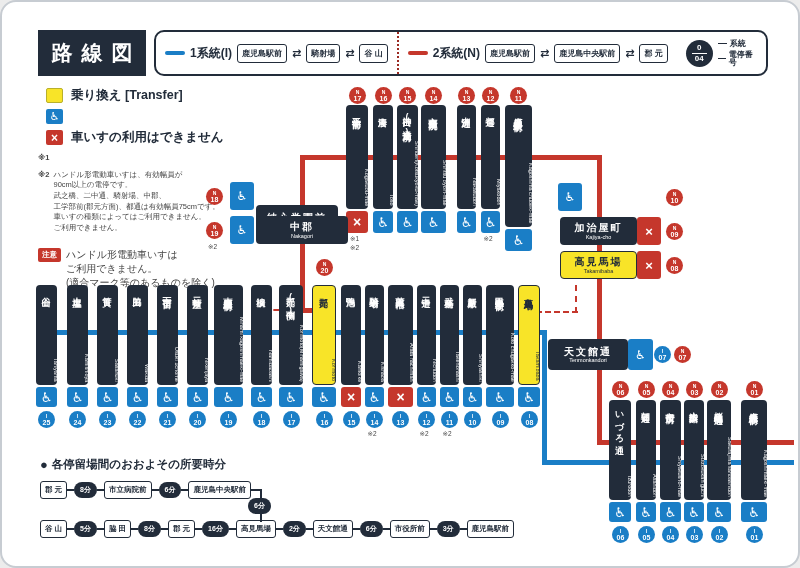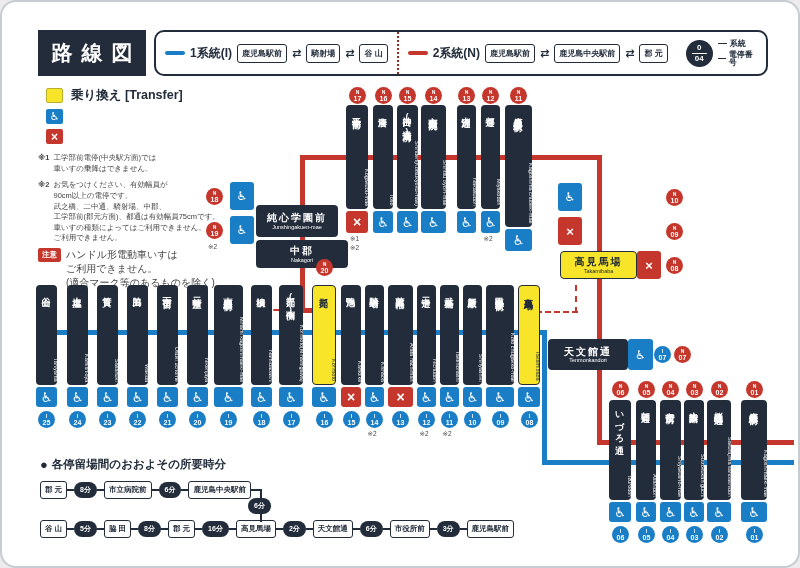--- a/index.html
+++ b/index.html
@@ -149,34 +149,31 @@
   <div id="legend">
       <div class="leg-row">
         <div class="leg-icon transfer"></div>
         <span class="leg-label">乗り換え [Transfer]</span>
       </div>
       <div class="leg-row">
         <div class="leg-icon wheelchair">♿</div>
       </div>
       <div class="leg-row">
         <div class="leg-icon no">×</div>
+        <span class="leg-label">車いすの利用はできません</span>
       </div>
     </div>
   <div id="notes">
       <div class="note">
         <span class="note-mark">※1</span>
-        <div>
-          <div>工学部前電停(中央駅方面)では</div>
-          <div>車いすの乗降はできません。</div>
-        </div>
       </div>
       <div class="note">
         <span class="note-mark">※2</span>
         <div>
-          <div>お気をつけください、有効幅員が</div>
+          <div>ハンドル形電動車いすは、有効幅員が</div>
           <div>90cm以上の電停です。</div>
           <div>武之橋、二中通、騎射場、中郡、</div>
           <div>工学部前(郡元方面)、都通は有効幅員75cmです。</div>
           <div>車いすの種類によってはご利用できません。</div>
           <div>ご利用できません。</div>
         </div>
       </div>
     </div>
   <div id="caution">
     <span class="caution-badge">注意</span>
@@ -580,38 +577,42 @@
           <span class="hk">純心学園前</span>
           <span class="hr">Junshingakuen-mae</span>
         </div>
       </div>
       <div class="badge n" style="left: 204px; top: 186px;">
         <span class="bl">N</span>
         <span class="bn">18</span>
       </div>
       <div class="hstation" style="left: 228px; top: 214px;">
         <div class="haccess ok gapL" style="width: 24px; height: 28px;">♿</div>
-        <div class="hbox" style="width: 92px; height: 28px; margin-top: 24px;">
+        <div class="hbox" style="width: 92px; height: 28px;">
           <span class="hk">中郡</span>
           <span class="hr">Nakagori</span>
         </div>
       </div>
       <div class="badge n" style="left: 204px; top: 220px;">
         <span class="bl">N</span>
         <span class="bn">19</span>
       </div>
       <div class="note-tag" style="left: 206px; top: 241px;">※2</div>
       <div class="hstation" style="left: 556px; top: 181px;">
         <div class="haccess ok" style="width: 24px; height: 28px;">♿</div>
       </div>
       <div class="badge n" style="left: 664px; top: 187px;">
         <span class="bl">N</span>
         <span class="bn">10</span>
       </div>
       <div class="hstation" style="left: 556px; top: 215px;">
+        <div class="hbox gapR" style="width: 77px; height: 28px;">
+          <span class="hk">加治屋町</span>
+          <span class="hr">Kajiya-cho</span>
+        </div>
         <div class="haccess no" style="width: 24px; height: 28px;">×</div>
       </div>
       <div class="badge n" style="left: 664px; top: 221px;">
         <span class="bl">N</span>
         <span class="bn">09</span>
       </div>
       <div class="hstation" style="left: 556px; top: 249px;">
         <div class="hbox transfer gapR" style="width: 77px; height: 28px;">
           <span class="hk">高見馬場</span>
           <span class="hr">Takamibaba</span>

